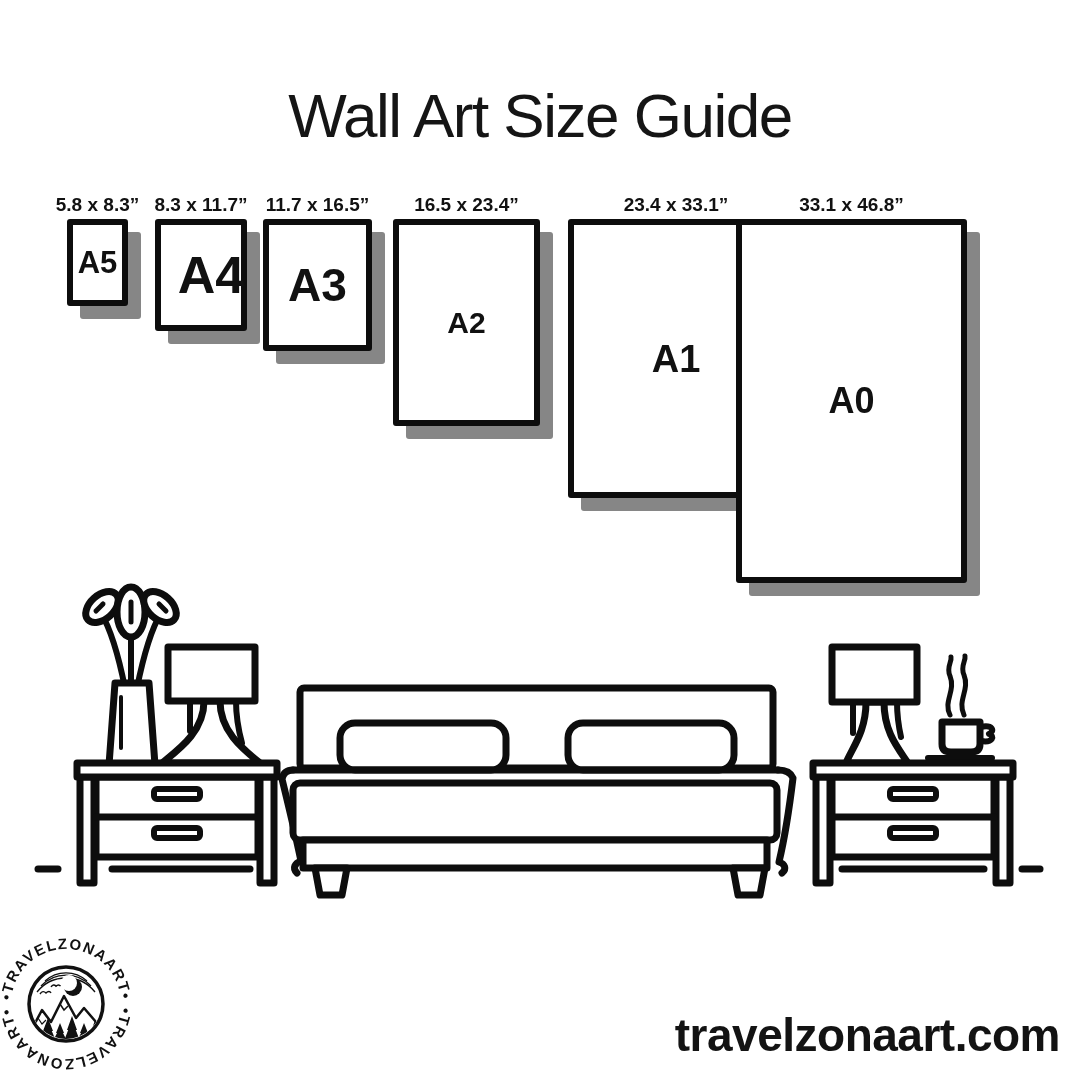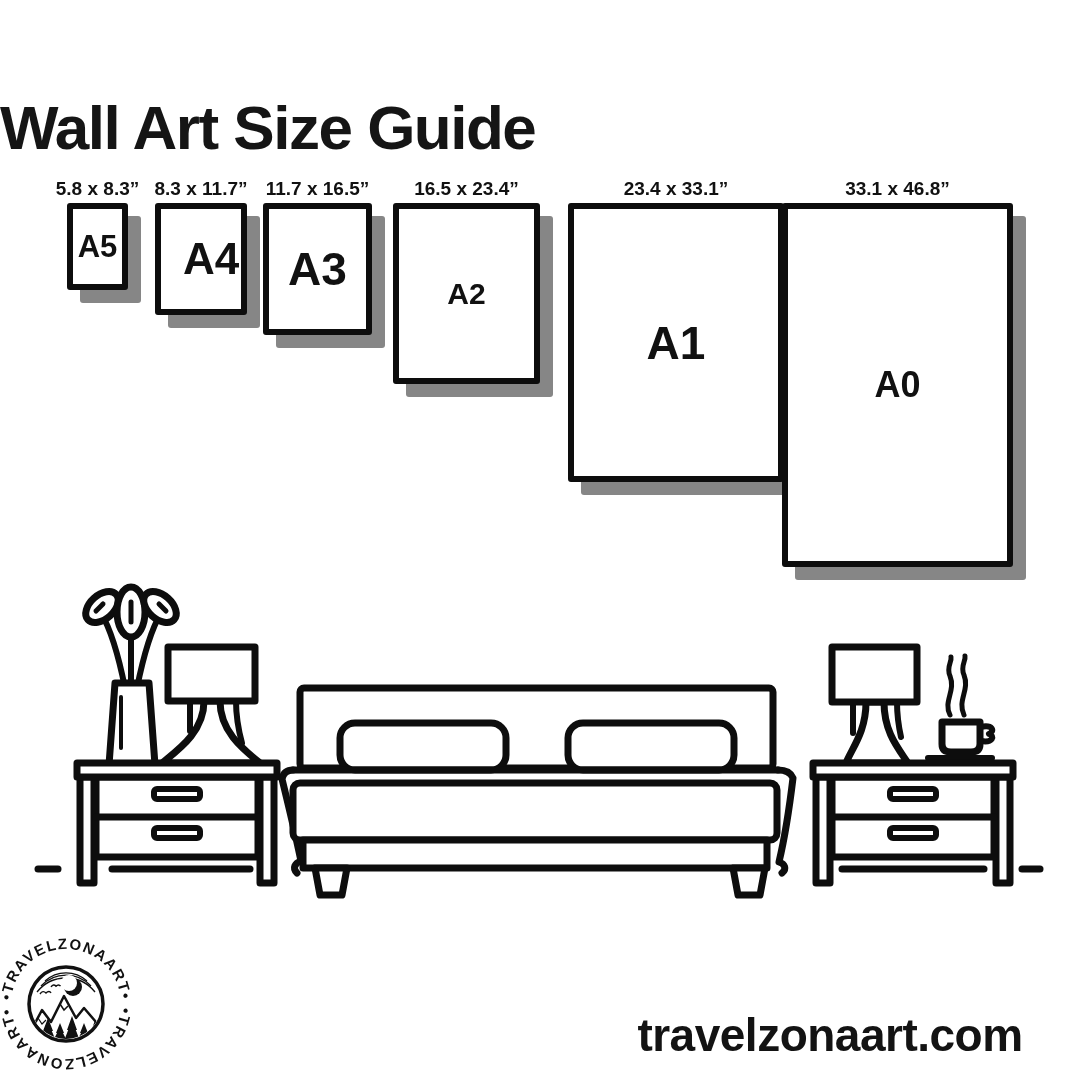--- a/index.html
+++ b/index.html
@@ -1,72 +1,72 @@
 <!DOCTYPE html>
 <html><head>
 <meta charset="utf-8">
 <style>
   html,body{margin:0;padding:0;background:#fff;}
   .canvas{
     position:relative;width:1080px;height:1080px;background:#ffffff;
     overflow:hidden;font-family:"Liberation Sans",sans-serif;color:#111;
   }
   .page-title{
-    position:absolute;top:50px;left:0;width:1080px;text-align:left;
-    font-size:62px;font-weight:bold;letter-spacing:-1.5px;color:#151515;
+    position:absolute;top:38px;left:0;width:1080px;text-align:center;
+    font-size:62px;font-weight:normal;letter-spacing:-1.5px;color:#151515;
   }
   .size-guide{position:absolute;left:0;top:0;width:1080px;height:600px;}
   .size-box{
     position:absolute;box-sizing:border-box;background:#fff;
     border:6px solid #0d0d0d;border-radius:3px;
     box-shadow:13px 13px 0 #868686;
-    display:flex;align-items:center;justify-content:center;
+    display:flex;align-items:center;justify-content:center;margin-top:16px;
   }
   .size-dim{
     position:absolute;bottom:calc(100% + 9px);left:50%;
     transform:translateX(-50%);white-space:nowrap;
     font-size:19px;font-weight:bold;color:#111;
   }
   .size-name{font-weight:bold;color:#111;line-height:1;}
   .bedroom{position:absolute;left:0;top:580px;width:1080px;height:330px;}
   .logo{position:absolute;left:-4px;top:934px;width:140px;height:140px;}
   .website{
-    position:absolute;left:600px;top:1008px;width:460px;text-align:center;
+    position:absolute;left:600px;top:1008px;width:460px;text-align:right;
     font-size:46px;font-weight:bold;letter-spacing:-0.5px;color:#131313;
   }
 </style>
 </head>
 <body>
 
 <div class="canvas">
 
   <h1 class="page-title">Wall Art Size Guide</h1>
 
   <div class="size-guide">
       <div class="size-box" style="left: 67px; top: 203px; width: 61px; height: 87px;">
         <div class="size-dim">5.8 x 8.3”</div>
         <div class="size-name" style="font-size: 31px;">A5</div>
       </div>
       <div class="size-box" style="left: 155px; top: 203px; width: 92px; height: 112px; padding-left: 20px;">
         <div class="size-dim">8.3 x 11.7”</div>
-        <div class="size-name" style="font-size: 44px;">A4</div>
+        <div class="size-name" style="font-size: 52px;">A4</div>
       </div>
       <div class="size-box" style="left: 263px; top: 203px; width: 109px; height: 132px;">
         <div class="size-dim">11.7 x 16.5”</div>
         <div class="size-name" style="font-size: 46px; text-align: right;">A3</div>
       </div>
-      <div class="size-box" style="left: 393px; top: 203px; width: 147px; height: 181px;">
+      <div class="size-box" style="left: 393px; top: 203px; width: 147px; height: 207px;">
         <div class="size-dim">16.5 x 23.4”</div>
         <div class="size-name" style="font-size: 30px;">A2</div>
       </div>
       <div class="size-box" style="left: 568px; top: 203px; width: 216px; height: 279px;">
         <div class="size-dim">23.4 x 33.1”</div>
-        <div class="size-name" style="font-size: 46px;">A1</div>
-      </div>
-      <div class="size-box" style="left: 782px; top: 203px; width: 231px; height: 364px;">
+        <div class="size-name" style="font-size: 38px;">A1</div>
+      </div>
+      <div class="size-box" style="left: 736px; top: 203px; width: 231px; height: 364px;">
         <div class="size-dim">33.1 x 46.8”</div>
         <div class="size-name" style="font-size: 36px;">A0</div>
       </div>
     </div>
 
   <svg class="bedroom" viewBox="0 0 1080 330" fill="none" stroke="#0d0d0d" stroke-width="7" stroke-linecap="round" stroke-linejoin="round">
 
     <g>
       <path d="M38 289 H58"></path>
       <path d="M112 289 H250"></path>

